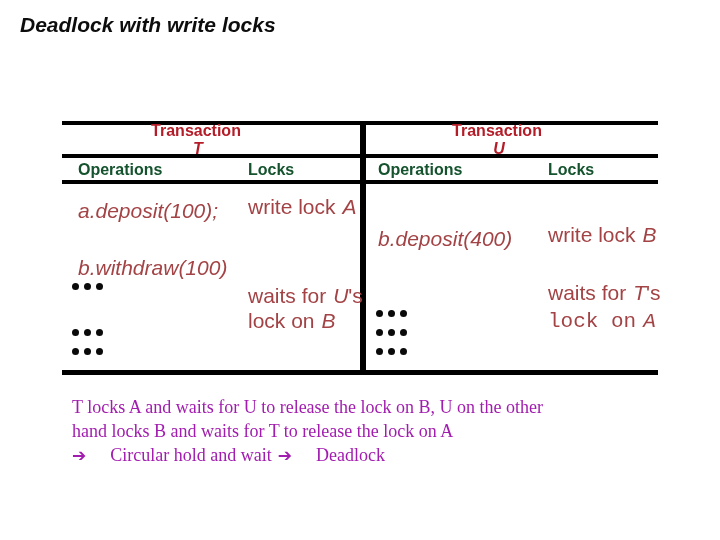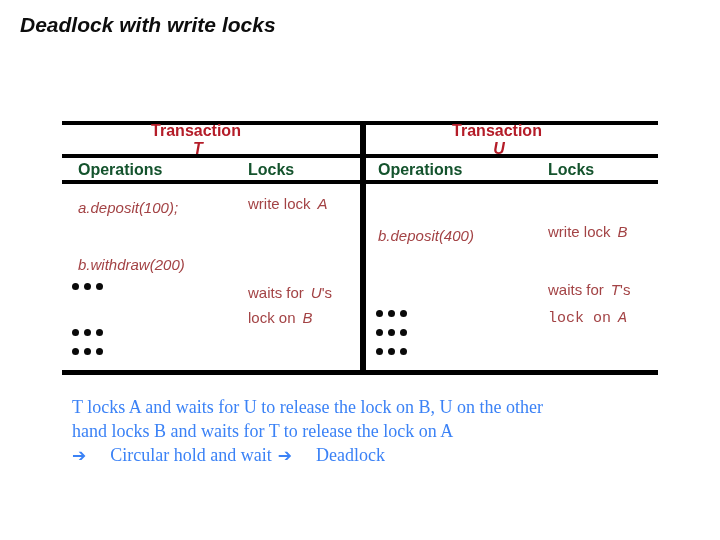--- a/index.html
+++ b/index.html
@@ -21,31 +21,31 @@
   .hline.bottom{top:370px;height:5px;}
   .vline{position:absolute;left:360px;top:121px;width:6px;height:254px;background:#000;}
   
   .th-row{position:absolute;top:129px;height:22px;display:flex;align-items:center;justify-content:center;flex-direction:column;}
   .th-row.t{left:62px;width:298px;transform:translateX(-15px);}
   .th-row.u{left:366px;width:292px;transform:translateX(-15px);}
   .th-label{font-size:16px;font-weight:bold;color:#b41c28;white-space:nowrap;}
   .th-var{font-size:16px;font-weight:bold;font-style:italic;color:#b41c28;margin-left:4px;}
   .col-h{position:absolute;top:161px;font-size:16px;font-weight:bold;color:#14532d;white-space:nowrap;}
   
-  .cell{position:absolute;font-size:15px;color:#a34345;white-space:nowrap;}
+  .cell{position:absolute;font-size:21px;color:#a34345;white-space:nowrap;}
   .op{font-style:italic;}
   .lk .var{font-style:italic;margin-left:7px;}
   .lk .suffix{font-style:normal;}
   
   .dots{position:absolute;display:flex;gap:5px;}
   .dots i{display:block;width:7px;height:7px;background:#0a0a0a;border-radius:50%;}
   
   .footer{
     position:absolute;left:72px;top:395px;width:580px;
-    font-family:"Liberation Serif",serif;font-size:18px;color:#3b82f6;line-height:24px;
+    font-family:"Liberation Serif",serif;font-size:18px;color:#a21caf;line-height:24px;
   }
   .footer .row{white-space:nowrap;}
   .arrow{font-family:"DejaVu Sans",sans-serif;font-size:17px;font-weight:bold;}
   .arrow.second{margin-left:6px;}
   .footer .seg{margin-left:24px;}
 </style>
 </head>
 <body>
 
 <div id="slide">
@@ -69,21 +69,21 @@
 
   <div class="col-h" style="left:78px;">Operations</div>
   <div class="col-h" style="left:248px;">Locks</div>
   <div class="col-h" style="left:378px;">Operations</div>
   <div class="col-h" style="left:548px;">Locks</div>
 
   <div class="cell op" style="left:78px;top:199px;">a.deposit(100);</div>
   <div class="cell lk" style="left:248px;top:195px;">
     <span>write lock</span><span class="var">A</span>
   </div>
-  <div class="cell op" style="left:78px;top:256px;">b.withdraw(200)</div>
+  <div class="cell op" style="left:78px;top:256px;">b.withdraw(100)</div>
   <div class="dots" style="left:72px;top:283px;" title="...">
       <i></i>
       <i></i>
       <i></i>
     </div>
   <div class="cell lk" style="left:248px;top:284px;text-align:right;">
     <span>waits for</span><span class="var">U</span><span class="suffix">'s</span>
   </div>
   <div class="cell lk" style="left:248px;top:309px;">
     <span>lock on</span><span class="var">B</span>

